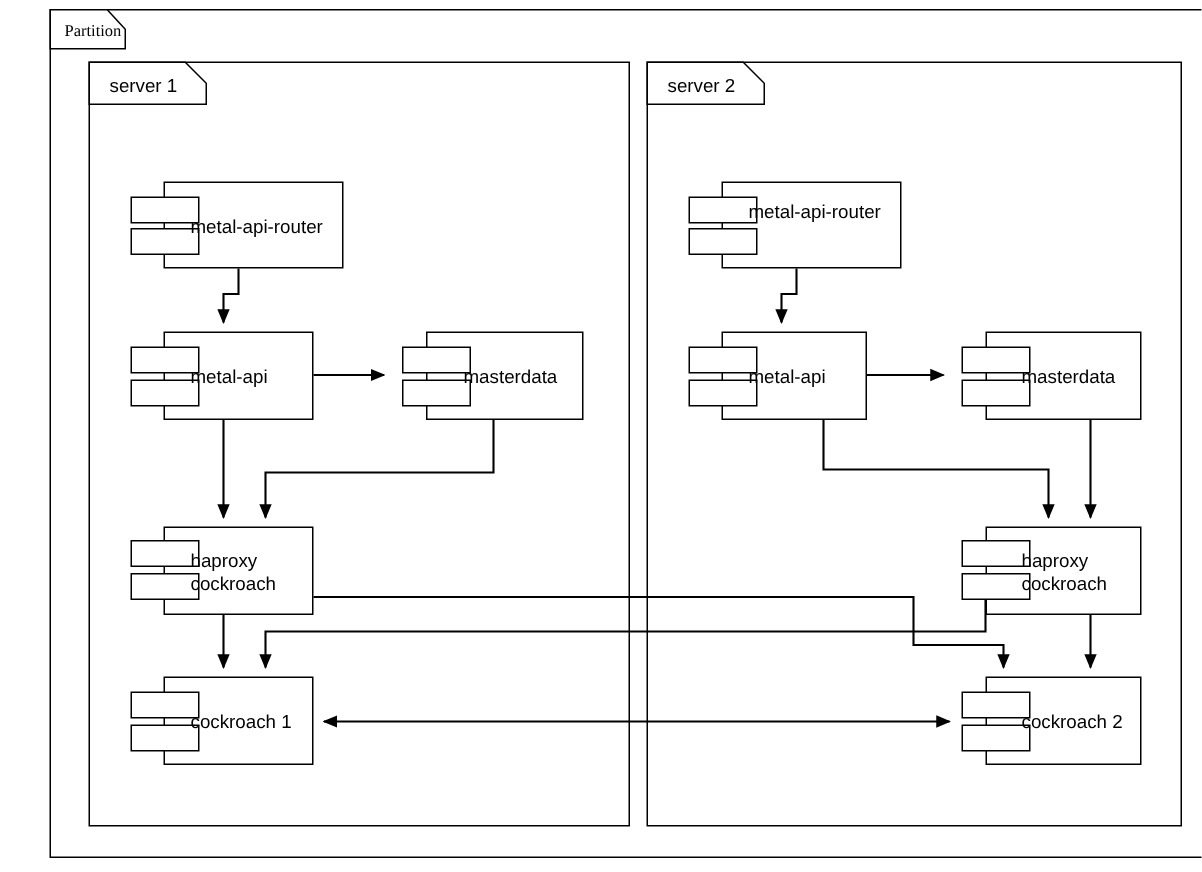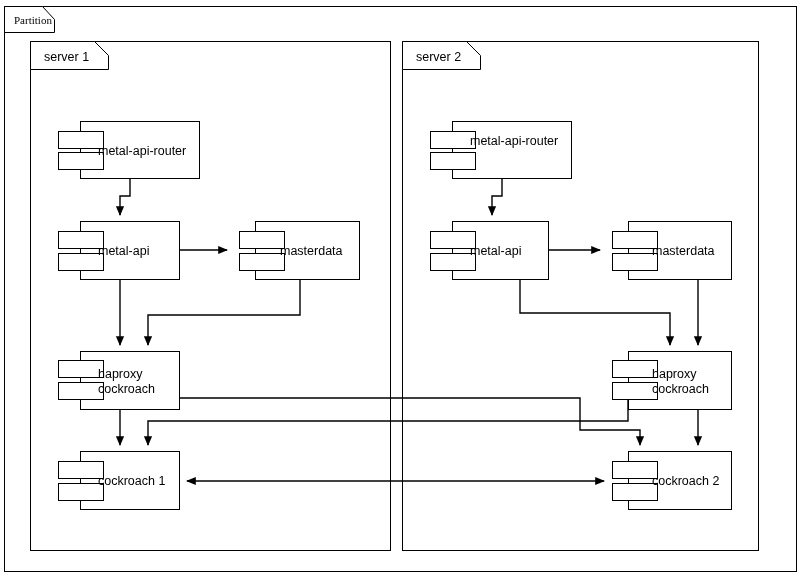--- a/index.html
+++ b/index.html
@@ -10,20 +10,21 @@
   body {
     width: 801px;
     height: 581px;
     font-family: "Liberation Sans", sans-serif;
     overflow: hidden;
   }
   #diagram-root {
     position: relative;
     width: 744px;
     height: 581px;
+    margin-left: 29px;
   }
   svg.canvas {
     position: absolute;
     top: 0;
     left: 0;
     width: 801px;
     height: 581px;
     display: block;
   }
   .frame-border,

